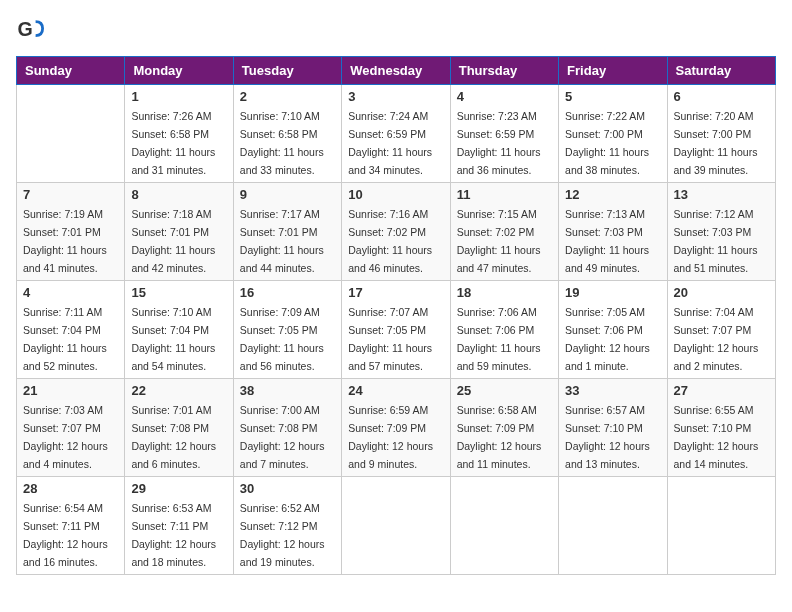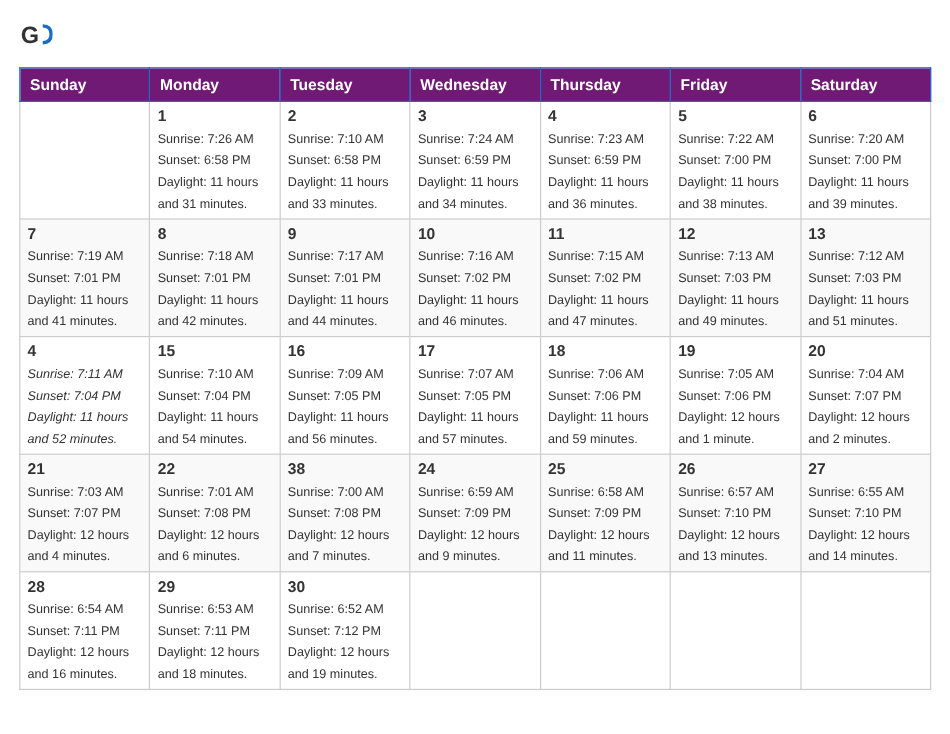--- a/index.html
+++ b/index.html
@@ -172,21 +172,21 @@
         <td><span class="day-number">12</span><span class="day-info" style="white-space: pre-line;">Sunrise: 7:13 AM
 Sunset: 7:03 PM
 Daylight: 11 hours
 and 49 minutes.</span></td>
         <td><span class="day-number">13</span><span class="day-info" style="white-space: pre-line;">Sunrise: 7:12 AM
 Sunset: 7:03 PM
 Daylight: 11 hours
 and 51 minutes.</span></td>
       </tr>
       <tr class="week-row">
-        <td><span class="day-number">4</span><span class="day-info" style="white-space: pre-line; font-style: italic;">Sunrise: 7:11 AM
+        <td><span class="day-number">4</span><span class="day-info" style="white-space: pre-line;">Sunrise: 7:11 AM
 Sunset: 7:04 PM
 Daylight: 11 hours
 and 52 minutes.</span></td>
         <td><span class="day-number">15</span><span class="day-info" style="white-space: pre-line;">Sunrise: 7:10 AM
 Sunset: 7:04 PM
 Daylight: 11 hours
 and 54 minutes.</span></td>
         <td><span class="day-number">16</span><span class="day-info" style="white-space: pre-line;">Sunrise: 7:09 AM
 Sunset: 7:05 PM
 Daylight: 11 hours
@@ -222,21 +222,21 @@
 Daylight: 12 hours
 and 7 minutes.</span></td>
         <td><span class="day-number">24</span><span class="day-info" style="white-space: pre-line;">Sunrise: 6:59 AM
 Sunset: 7:09 PM
 Daylight: 12 hours
 and 9 minutes.</span></td>
         <td><span class="day-number">25</span><span class="day-info" style="white-space: pre-line;">Sunrise: 6:58 AM
 Sunset: 7:09 PM
 Daylight: 12 hours
 and 11 minutes.</span></td>
-        <td><span class="day-number">26</span><span class="day-info" style="white-space: pre-line;">Sunrise: 6:57 AM
+        <td><span class="day-number">33</span><span class="day-info" style="white-space: pre-line;">Sunrise: 6:57 AM
 Sunset: 7:10 PM
 Daylight: 12 hours
 and 13 minutes.</span></td>
         <td><span class="day-number">27</span><span class="day-info" style="white-space: pre-line;">Sunrise: 6:55 AM
 Sunset: 7:10 PM
 Daylight: 12 hours
 and 14 minutes.</span></td>
       </tr>
       <tr class="week-row">
         <td><span class="day-number">28</span><span class="day-info" style="white-space: pre-line;">Sunrise: 6:54 AM

